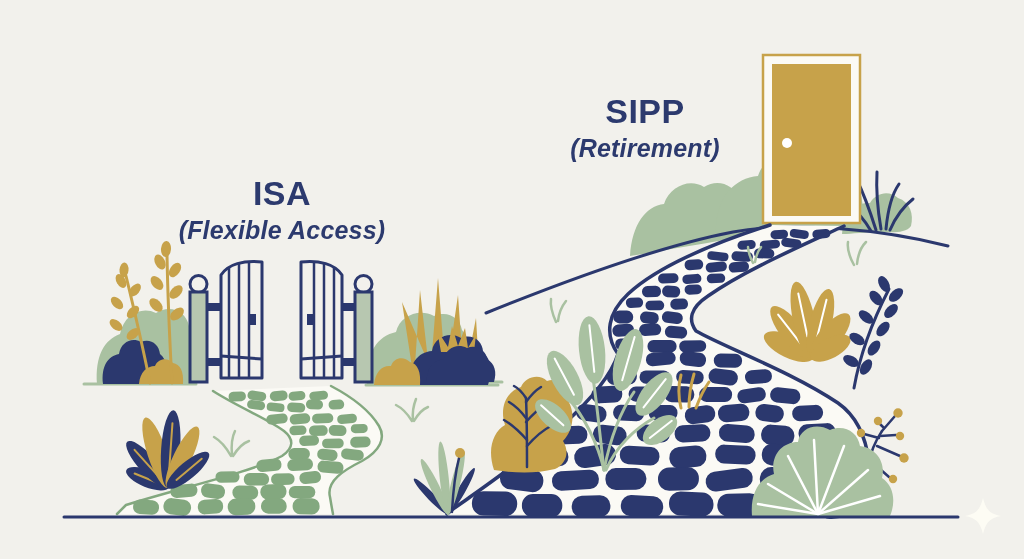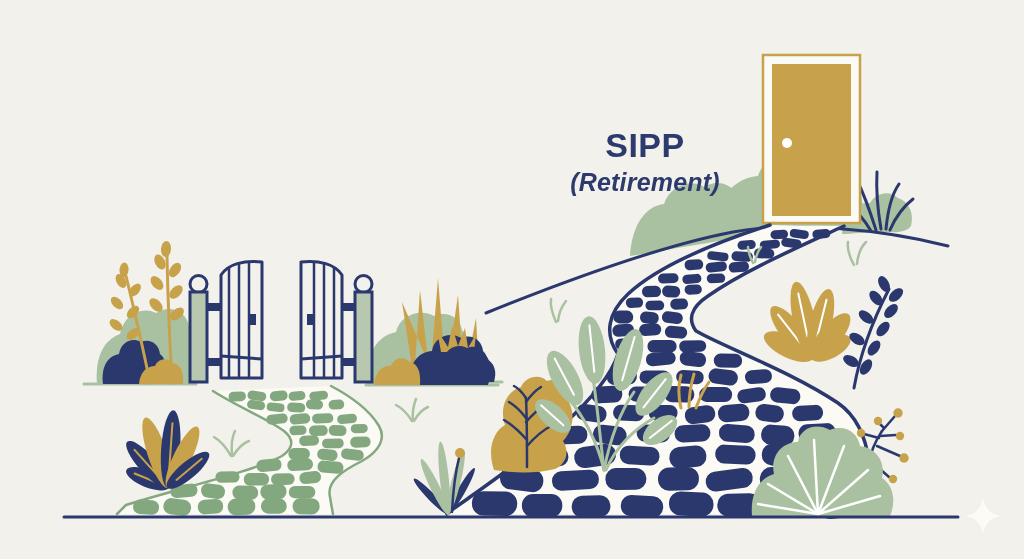--- a/index.html
+++ b/index.html
@@ -437,17 +437,21 @@
         </g>
     <path d="M 452,512 C 453,492 455,474 459,458" class="s-navy nf rl" stroke-width="2.5"></path>
     <circle cx="460" cy="453" r="5" class="f-gold"></circle>
   </g>
 
   <line x1="64" y1="517" x2="958" y2="517" class="s-navy rl" stroke-width="3"></line>
 
   <path d="M 983,498 C 986,510 990,514 1001,516 C 990,518 986,522 983,534 C 980,522 976,518 965,516 C 976,514 980,510 983,498 Z" class="f-sparkle"></path>
 </svg>
 
-  <div class="label" style="left:495px;top:94px;width:300px;margin-top:34px;">
+  <div class="label" style="left:132px;top:176px;width:300px;">
+    <div class="t">ISA</div>
+    <div class="s">(Flexible Access)</div>
+  </div>
+  <div class="label" style="left:495px;top:94px;width:300px;">
     <div class="t">SIPP</div>
     <div class="s">(Retirement)</div>
   </div>
 </div>
 
 </body></html>

